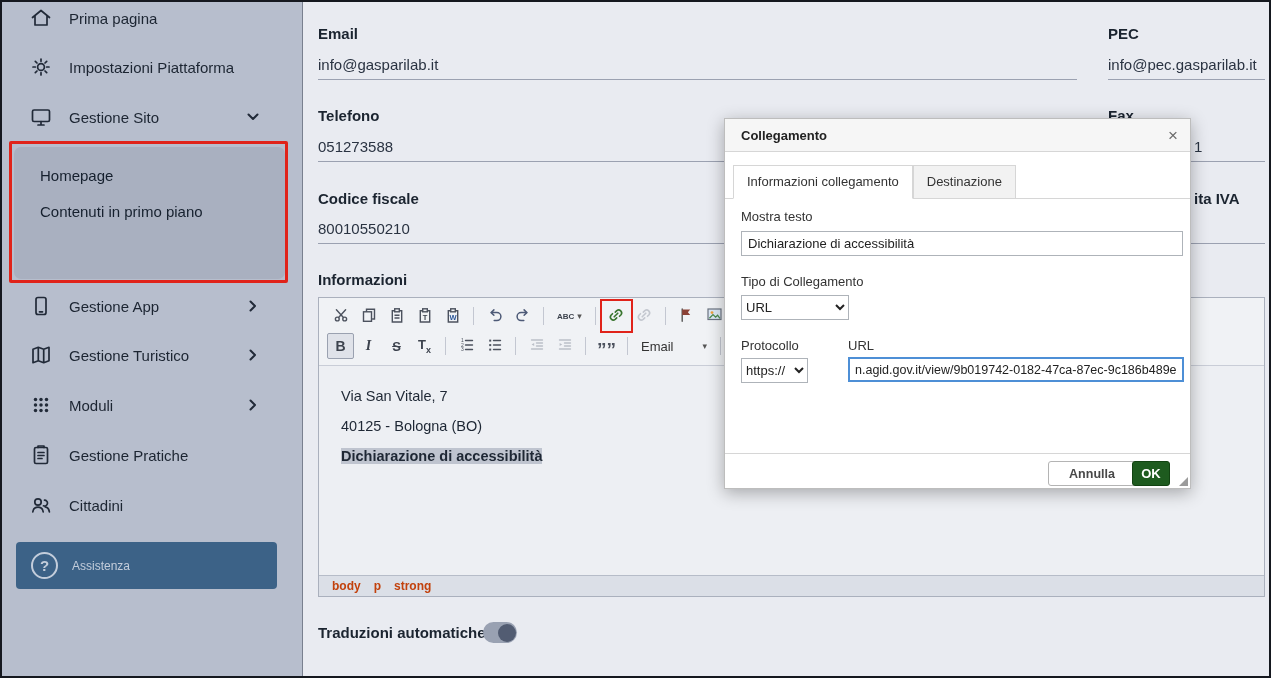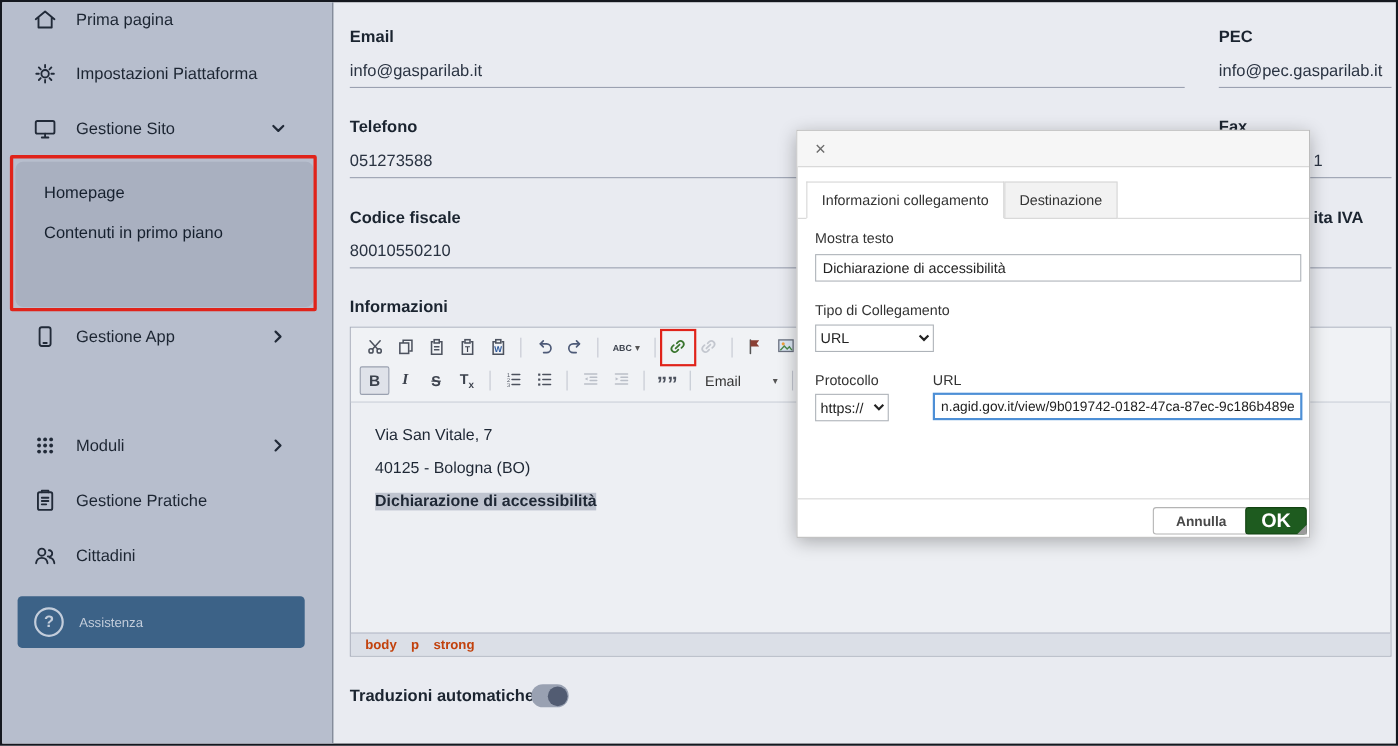--- a/index.html
+++ b/index.html
@@ -66,21 +66,21 @@
   .mtabs { position:absolute; left:8px; top:46px; display:flex; z-index:2; }
   .mtab { height:34px; line-height:32px; padding:0 13px; border:1px solid #d6d6d6; background:#f2f2f2; cursor:pointer; font-size:13px; color:#333;text-align:right; }
   .mtab.active { background:#fff; border-bottom-color:#fff; }
   .mtabline { position:absolute; left:0; top:79px; width:100%; border-top:1px solid #d6d6d6; }
   .mlabel { position:absolute; font-size:13px; color:#333; }
   .minput { position:absolute; border:1px solid #aeb3b9; height:25px; padding:0 6px; font-size:13px; font-family:inherit; color:#222; background:#fff; }
   .mselect { position:absolute; height:25px; font-size:13px; font-family:inherit; border:1px solid #aeb3b9; background:#fff; color:#222; }
   .url-input { border:2px solid #4d8fd6; font-size:12.5px; padding:0 5px; }
   .mfootline { position:absolute; left:0; top:334px; width:100%; border-top:1px solid #d6d6d6; }
   .btn-annulla { position:absolute; left:323px; top:342px; width:88px; height:25px; background:#fff; border:1px solid #b4b4b4; border-radius:3px; font-size:12.5px; font-weight:700; color:#484848; cursor:pointer; font-family:inherit; }
-  .btn-ok { position:absolute; left:407px; top:342px; width:56px; height:25px; background:#1e5b1f; border:1px solid #124312; border-radius:3px; color:#fff; font-weight:700; font-size:18px; cursor:pointer; font-family:inherit; }
+  .btn-ok { position:absolute; left:407px; top:342px; width:38px; height:25px; background:#1e5b1f; border:1px solid #124312; border-radius:3px; color:#fff; font-weight:700; font-size:13px; cursor:pointer; font-family:inherit; }
   .mresize { position:absolute; right:2px; bottom:2px; width:0; height:0; border-left:9px solid transparent; border-bottom:9px solid #9b9b9b; }
 </style>
 </head>
 <body>
 
 <div id="app">
 
   <nav class="sidebar">
 
     <div class="nav-item" style="top:-2px">
@@ -135,20 +135,33 @@
           </svg>
         </span>
       <span>Gestione App</span>
       <span class="chev">
           <svg width="14" height="14" viewBox="0 0 14 14" fill="none" stroke="#212a38" stroke-width="2" stroke-linecap="round" stroke-linejoin="round">
             <path d="M4.5 2.5 9 7l-4.5 4.5"></path>
           </svg>
         </span>
     </div>
 
+    <div class="nav-item" style="top:335px">
+      <span class="nicon">
+          <svg width="24" height="24" viewBox="0 0 24 24" fill="none" stroke="#212a38" stroke-width="1.7" stroke-linecap="round" stroke-linejoin="round">
+            <path d="M4 6.3 9.3 4.3l5.4 2 5.3-2v13.4l-5.3 2-5.4-2-5.3 2zM9.3 4.3v13.4M14.7 6.3v13.4"></path>
+          </svg>
+        </span>
+      <span>Gestione Turistico</span>
+      <span class="chev">
+          <svg width="14" height="14" viewBox="0 0 14 14" fill="none" stroke="#212a38" stroke-width="2" stroke-linecap="round" stroke-linejoin="round">
+            <path d="M4.5 2.5 9 7l-4.5 4.5"></path>
+          </svg>
+        </span>
+    </div>
 
     <div class="nav-item" style="top:385px">
       <span class="nicon">
           <svg width="22" height="22" viewBox="0 0 24 24" fill="#212a38">
             <circle cx="6" cy="6" r="1.9"></circle>
             <circle cx="12" cy="6" r="1.9"></circle>
             <circle cx="18" cy="6" r="1.9"></circle>
             <circle cx="6" cy="12" r="1.9"></circle>
             <circle cx="12" cy="12" r="1.9"></circle>
             <circle cx="18" cy="12" r="1.9"></circle>
@@ -381,20 +394,21 @@
     </div>
 
     <div class="abs flabel" style="left:316px; top:622px">Traduzioni automatiche</div>
     <div class="toggle">
         <div class="knob"></div>
       </div>
   </main>
 
   <div class="modal">
     <div class="mheader">
+      <span class="mtitle">Collegamento</span>
       <button class="mclose">×</button>
     </div>
 
     <div class="mtabline"></div>
     <div class="mtabs">
       <div class="mtab active">Informazioni collegamento</div>
       <div class="mtab">Destinazione</div>
     </div>
 
     <div class="mlabel" style="left:16px; top:90px">Mostra testo</div>

